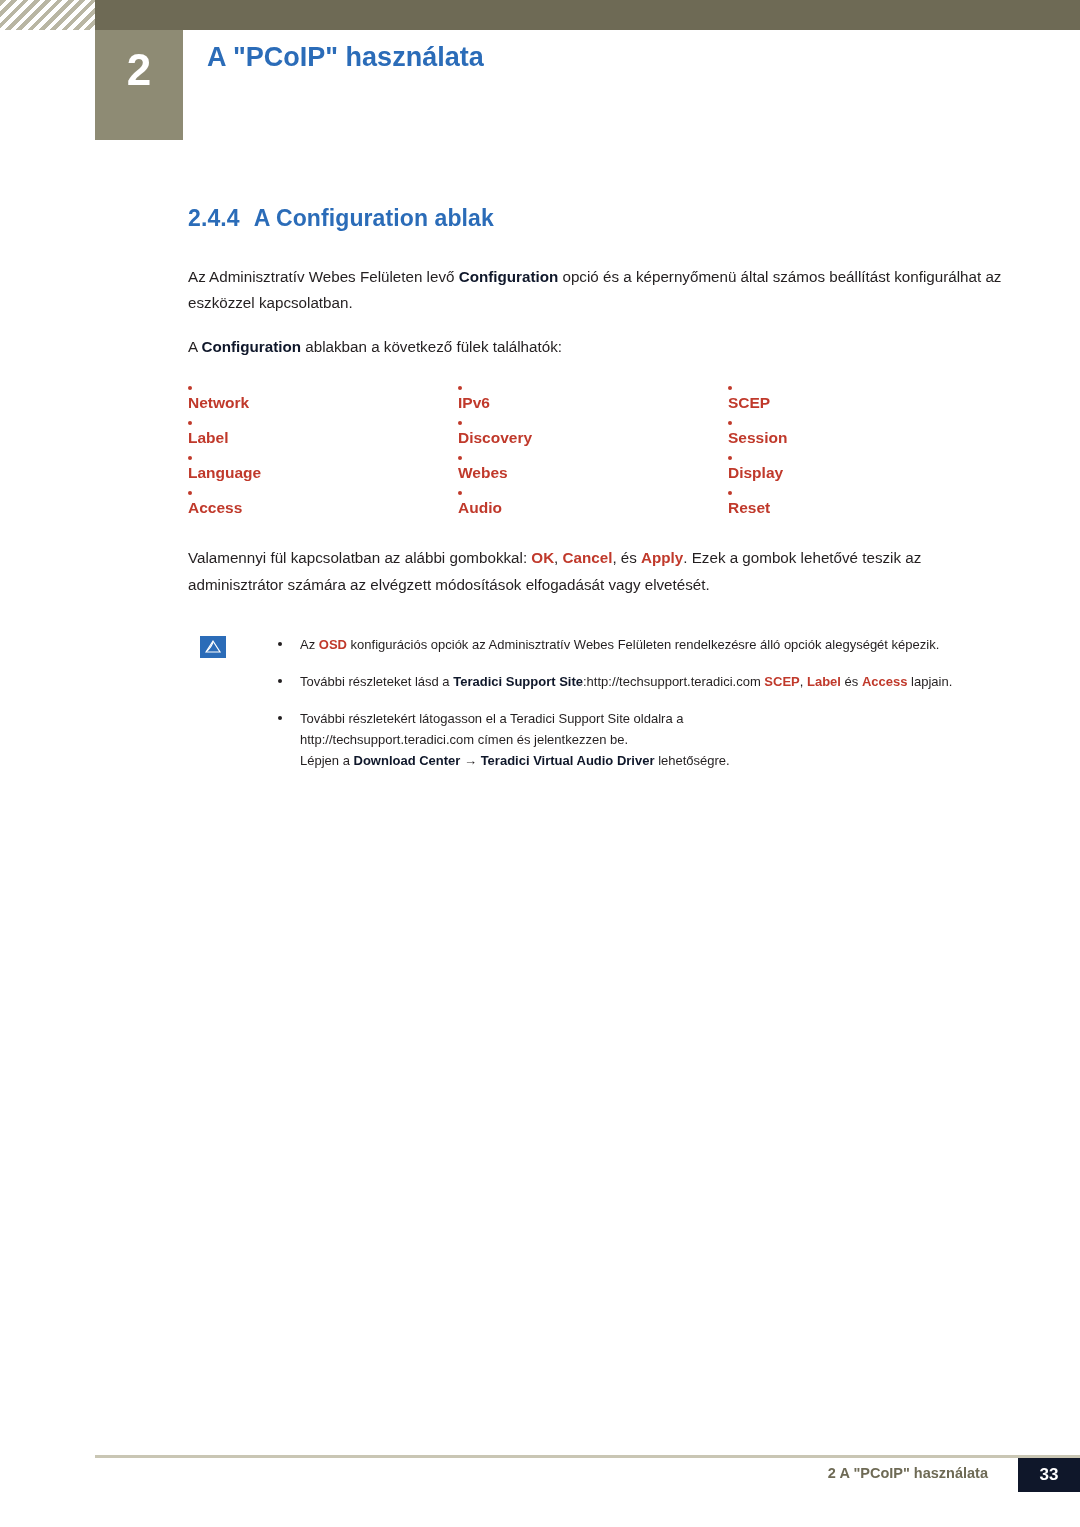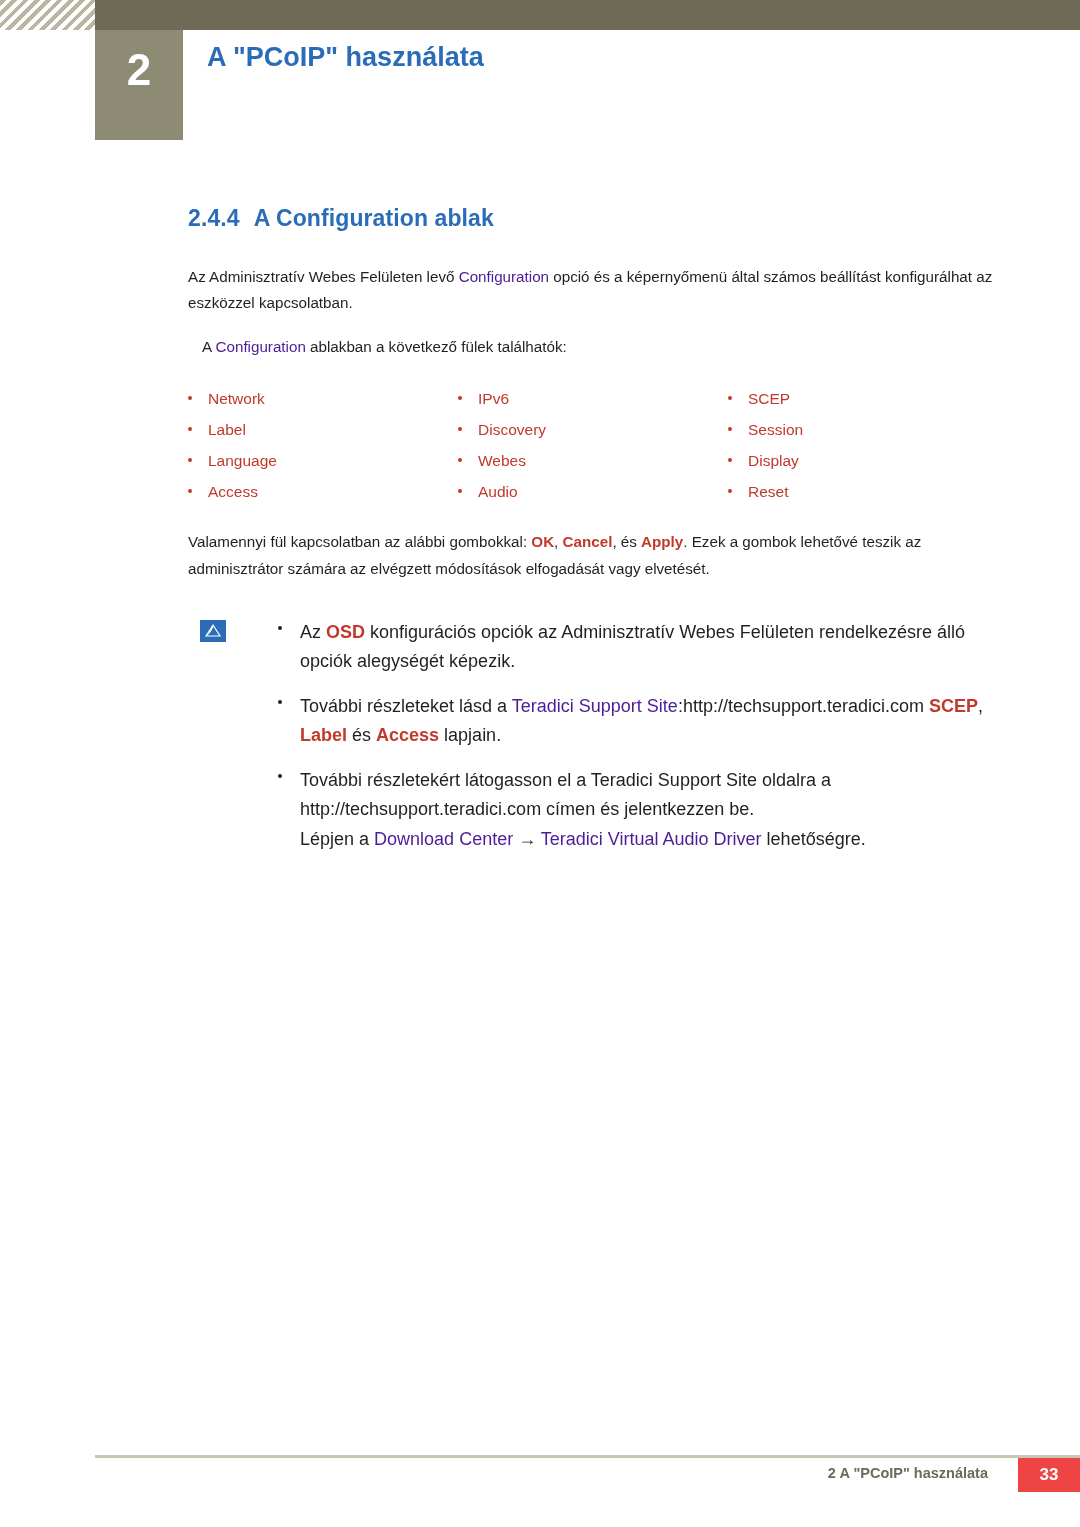--- a/index.html
+++ b/index.html
@@ -88,45 +88,45 @@
     margin-right: 14px;
   }
   p.body {
     margin: 0 0 10px 0;
     font-size: 15.2px;
     line-height: 1.72;
     color: #231f20;
   }
   p.body.gap {
     margin-top: 18px;
-    margin-left: 14px;
   }
   .kw {
     color: #c0392b;
     font-weight: bold;
   }
   .kwb {
-    font-weight: normal;
-    color: #4c1d95;
+    font-weight: bold;
+    color: #0f172a;
   }
 
   
   .tab-grid {
     margin-top: 30px;
     margin-bottom: 28px;
     display: grid;
     grid-template-columns: 270px 270px 270px;
     row-gap: 13px;
   }
   .tab-item {
     display: flex;
     align-items: baseline;
     font-size: 15.5px;
-    font-weight: normal;
+    font-weight: bold;
     color: #c0392b;
+    flex-direction: column;
   }
   .tab-item .bullet {
     display: inline-block;
     width: 4px;
     height: 4px;
     background: #c0392b;
     border-radius: 50%;
     margin-right: 16px;
     position: relative;
     top: -4px;
@@ -149,21 +149,21 @@
     background: #2b6cb8;
     display: flex;
     align-items: center;
     justify-content: center;
   }
   .note-icon svg { display: block; }
   .note-item {
     position: relative;
     padding-left: 22px;
     margin-bottom: 16px;
-    font-size: 18px;
+    font-size: 13px;
     line-height: 1.62;
     color: #231f20;
   }
   .note-item .nb {
     position: absolute;
     left: 0;
     top: 8px;
     width: 4px;
     height: 4px;
     background: #231f20;
@@ -195,21 +195,21 @@
     font-weight: bold;
     color: #6e6a55;
     white-space: nowrap;
   }
   .footer-page {
     position: absolute;
     right: 0;
     top: 3px;
     width: 62px;
     height: 34px;
-    background: #ef4444;
+    background: #0f172a;
     color: #ffffff;
     font-size: 17px;
     font-weight: bold;
     display: flex;
     align-items: center;
     justify-content: center;
   }
 </style>
 </head>
 <body>

